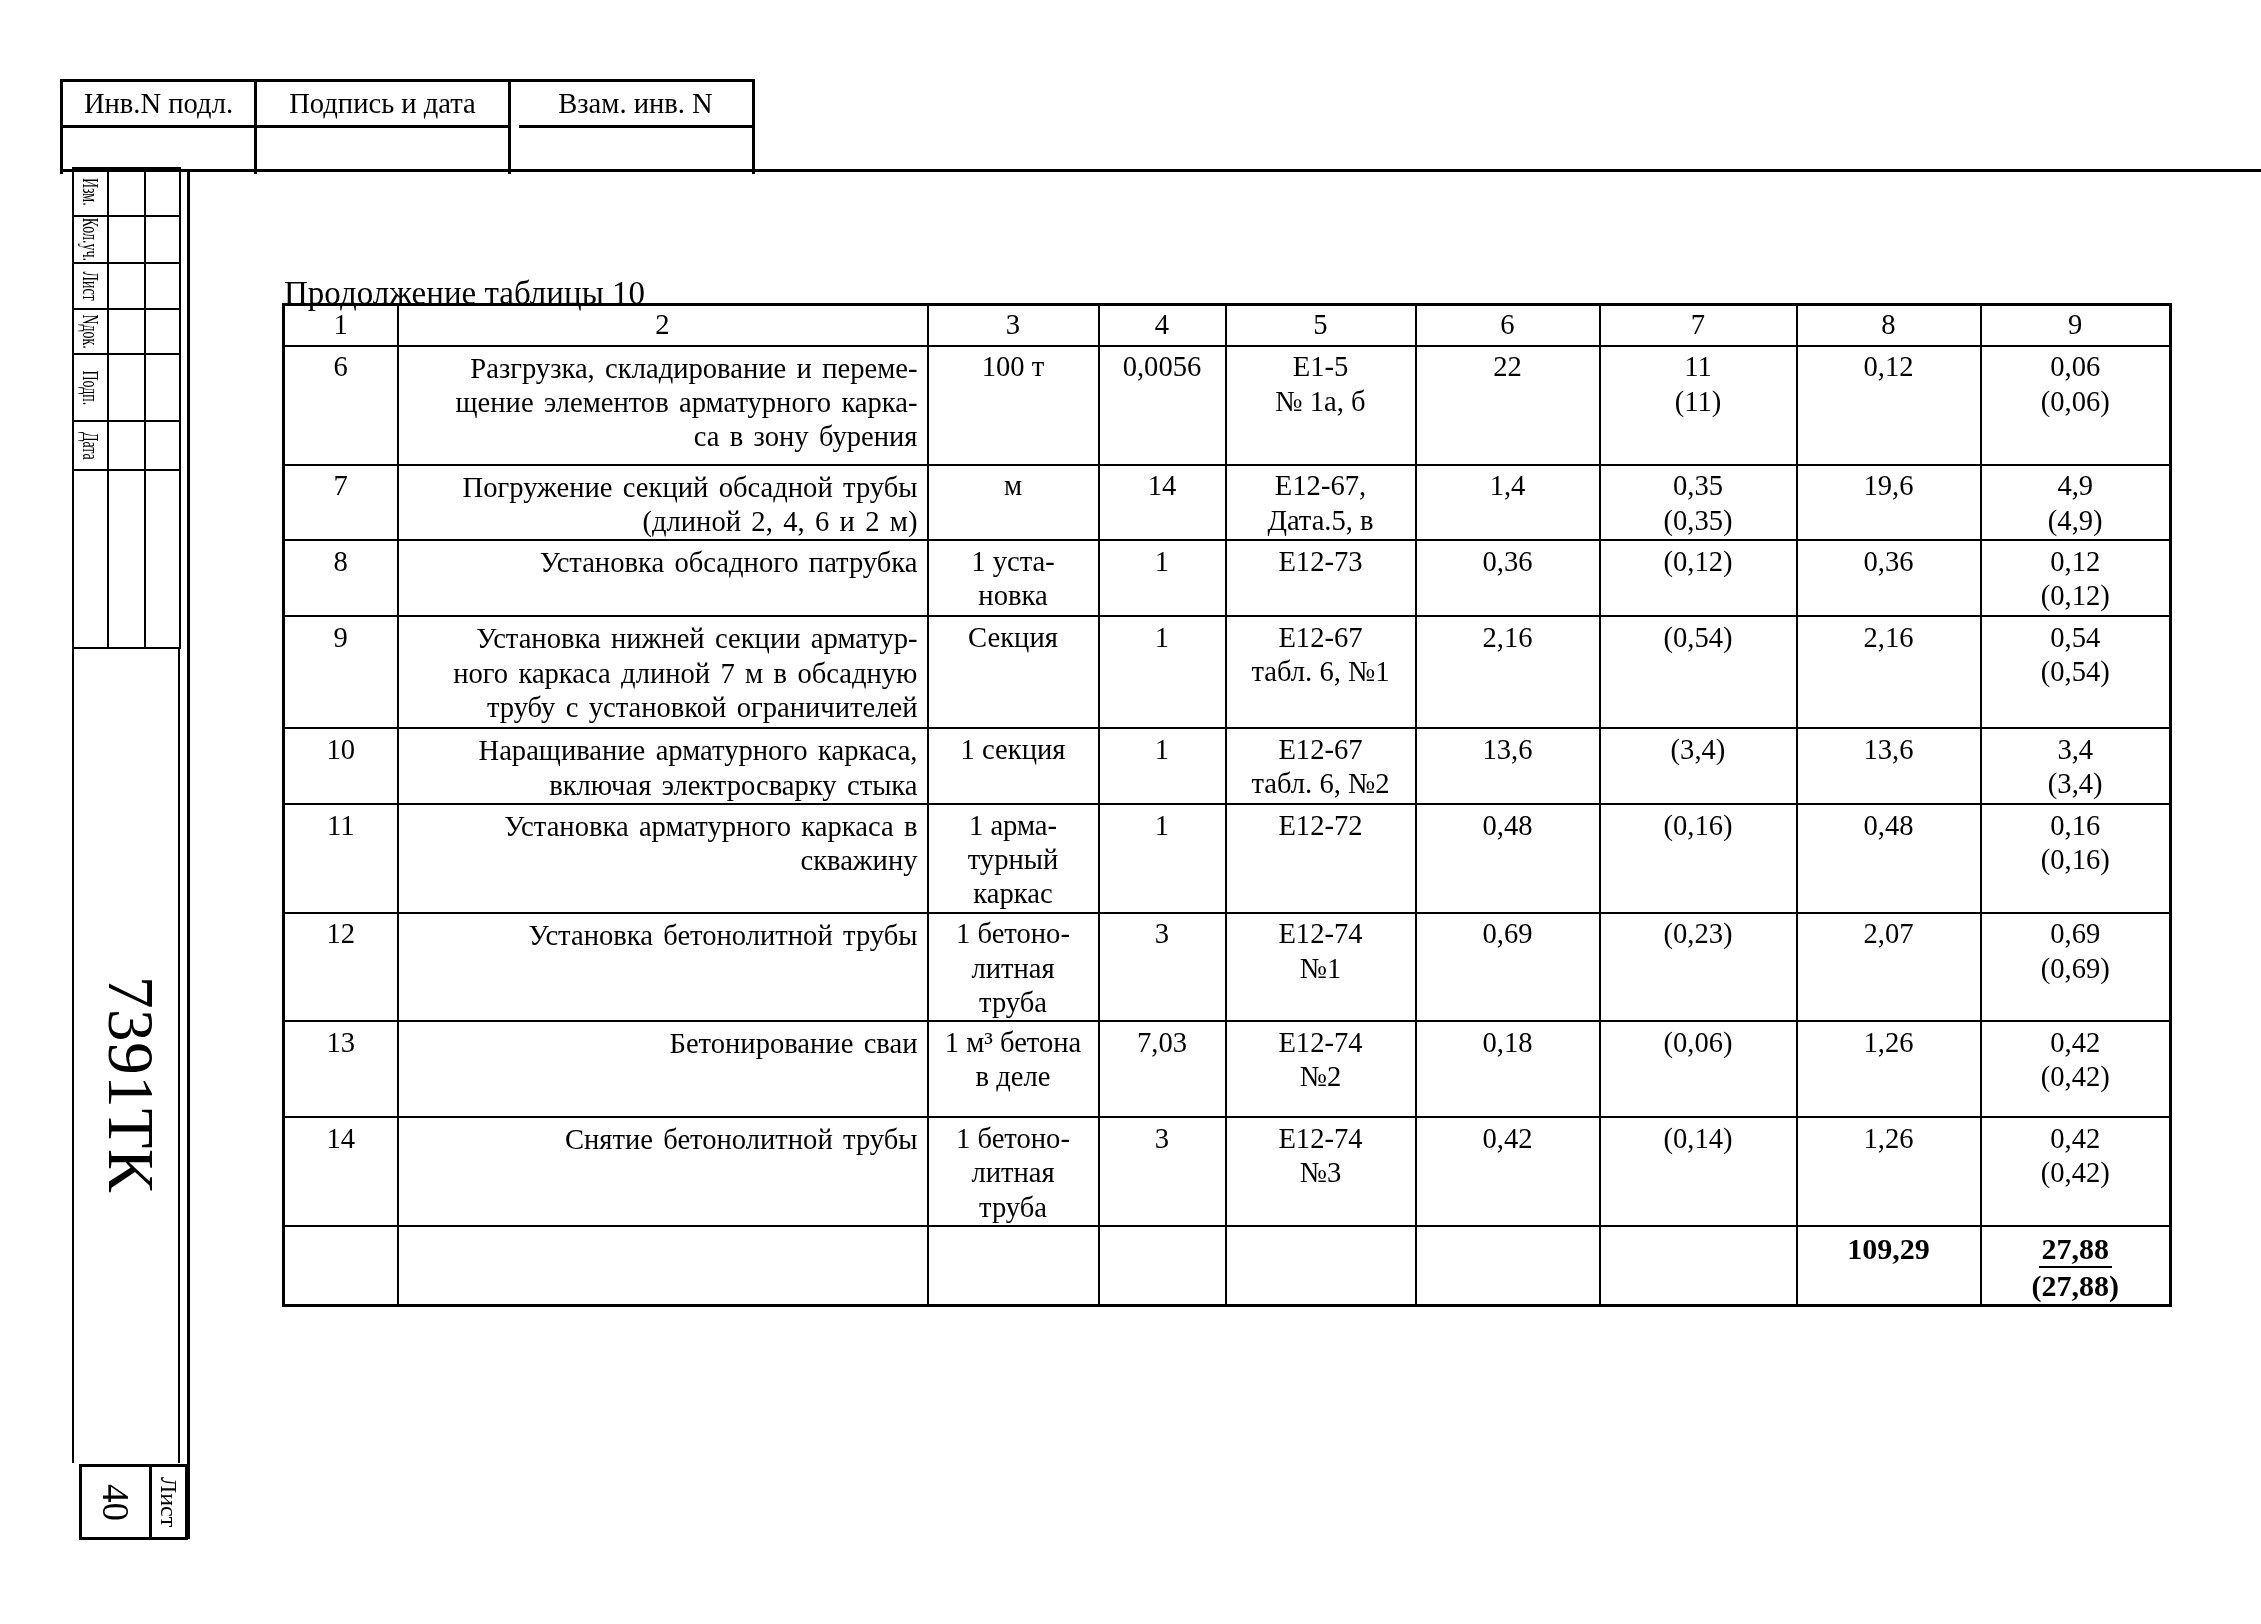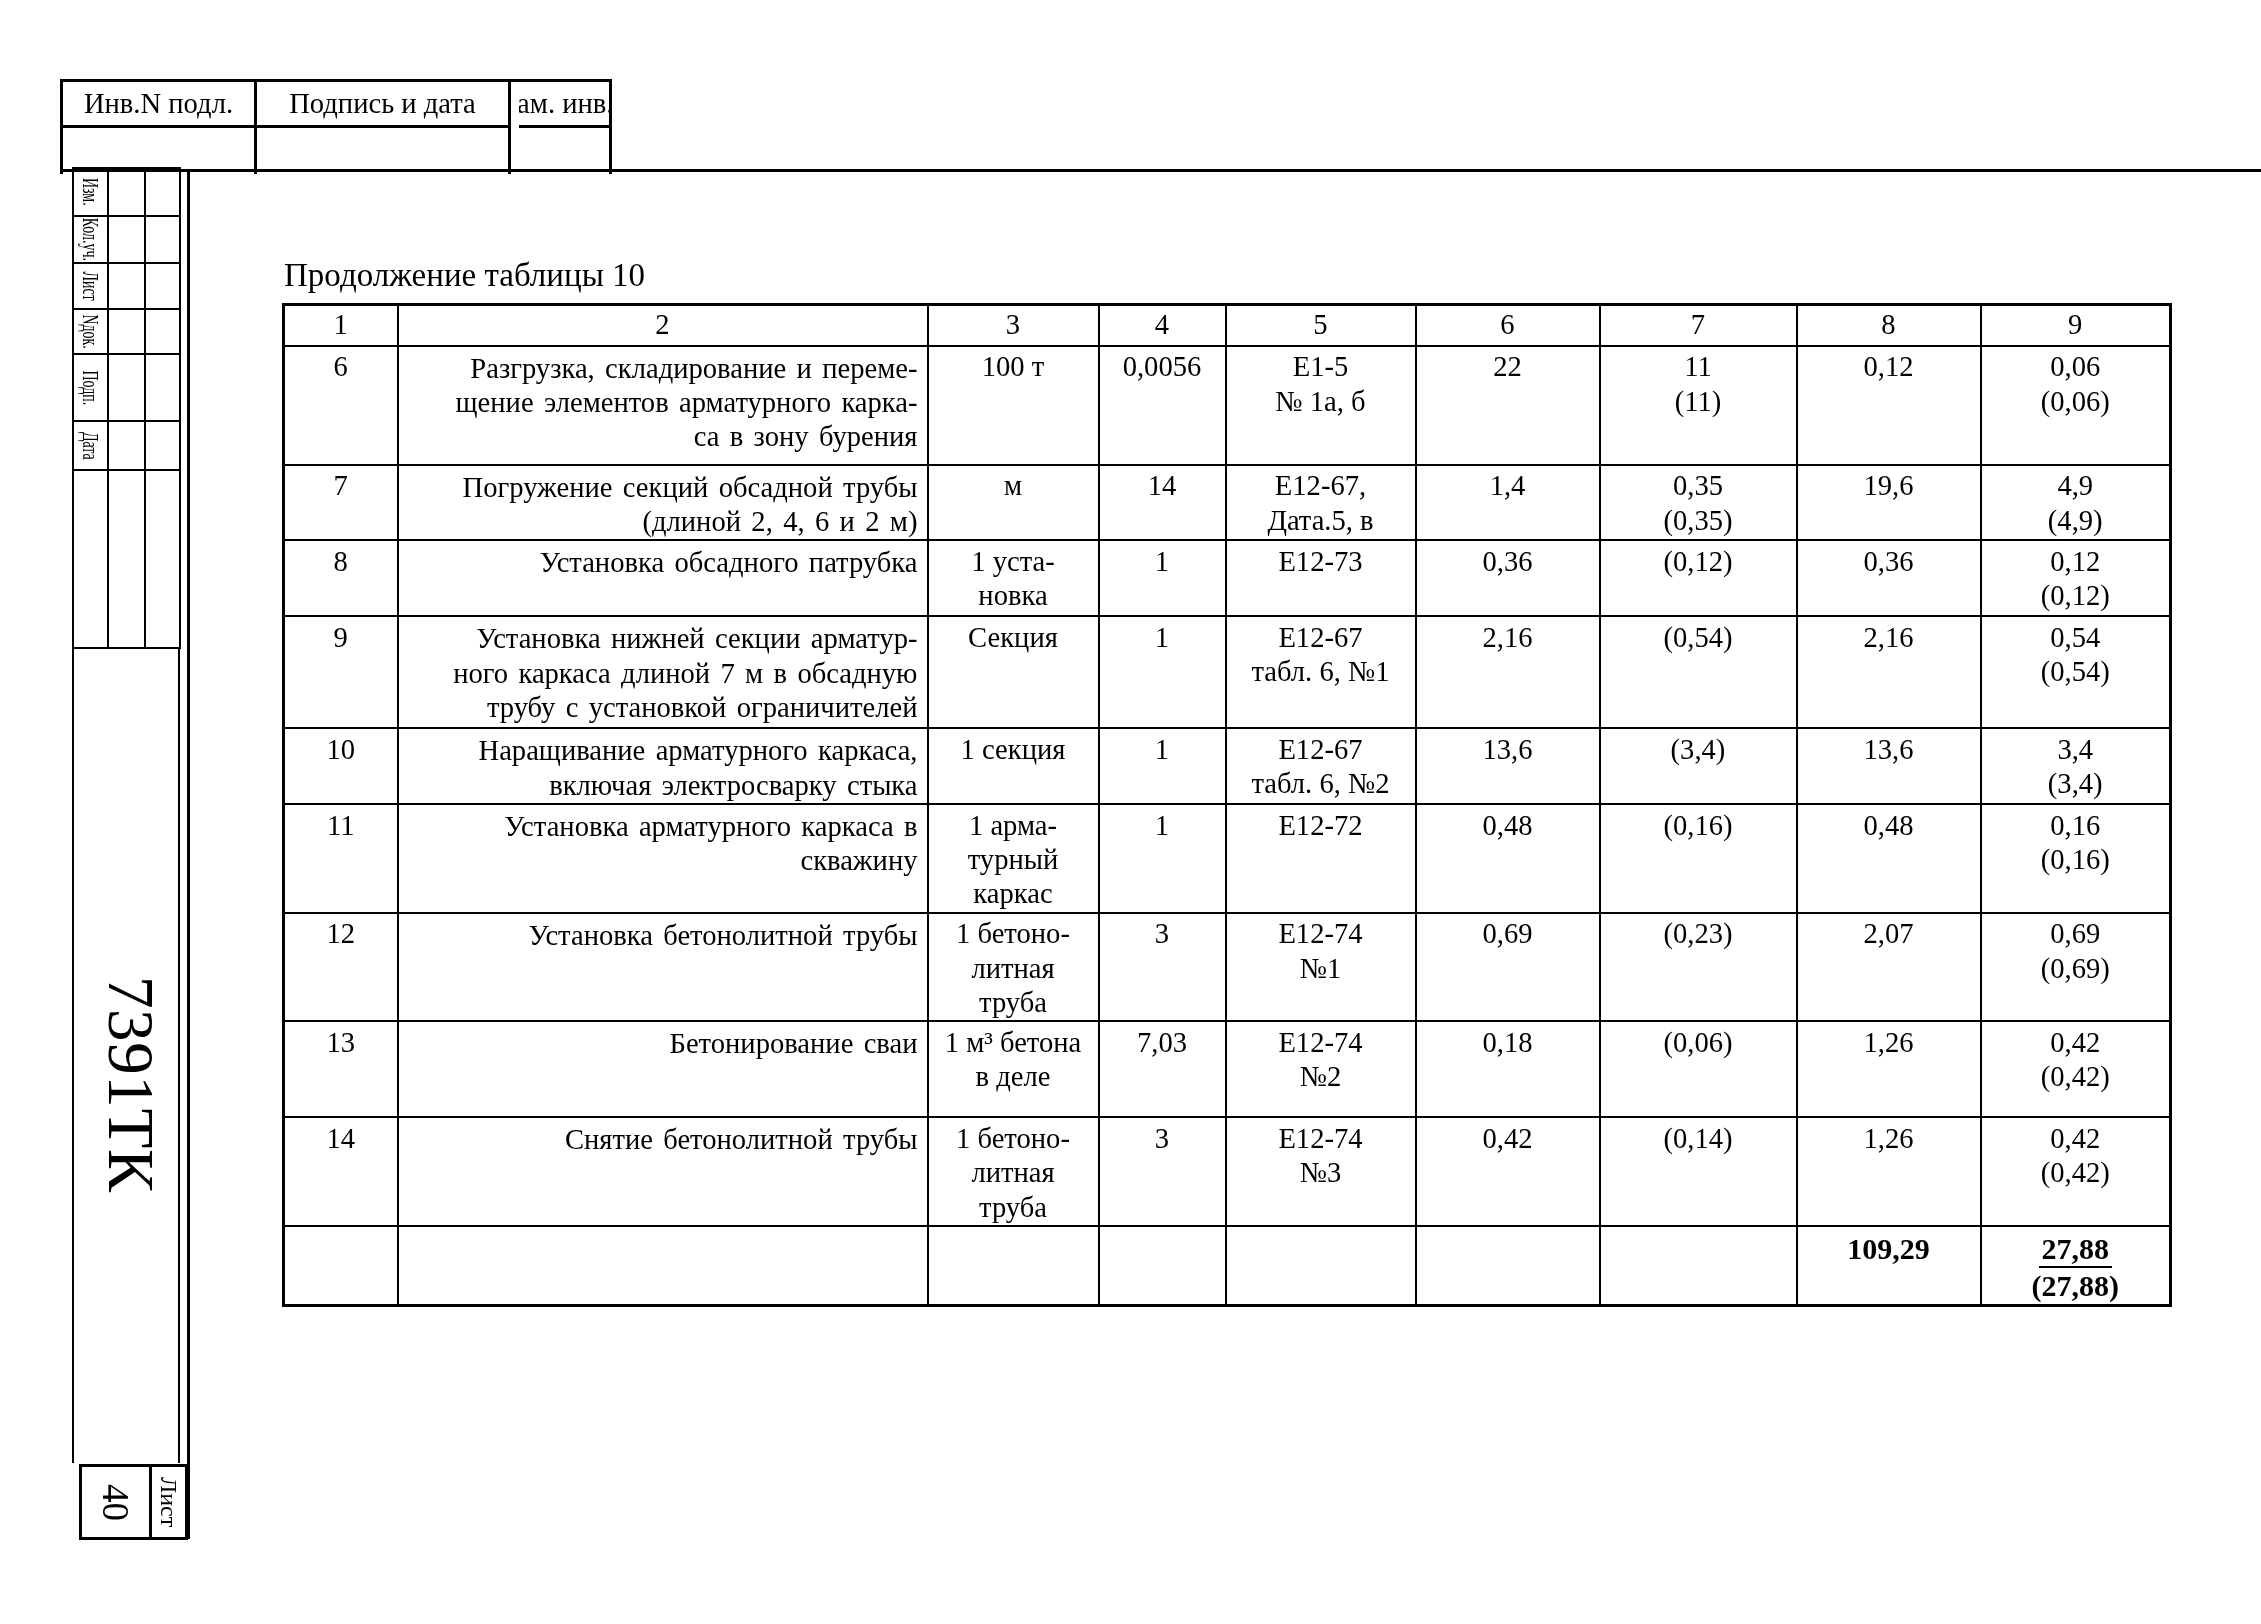--- a/index.html
+++ b/index.html
@@ -4,21 +4,21 @@
 <style>
   html,body { margin:0; padding:0; background:#ffffff; }
   body {
     width:2261px; height:1624px; position:relative; overflow:hidden;
     font-family:"Liberation Serif","DejaVu Serif",serif; color:#000;
   }
   .abs { position:absolute; }
 
   
   #top-stamp {
-    left:60px; top:79px; width:552px; height:95px;
+    left:60px; top:79px; width:695px; height:95px;
     border:3.2px solid #000; border-bottom:none;
     box-sizing:border-box;
     display:grid; grid-template-columns:194px 254px 1fr; grid-template-rows:46px 1fr;
   }
   #top-stamp .cell {
     border-right:3.2px solid #000; border-bottom:3.2px solid #000;
     display:flex; align-items:center; justify-content:center;
     font-size:28.6px; white-space:nowrap; overflow:hidden;
   }
   #top-stamp .cell.last { border-right:none;margin-left:8px; }
@@ -62,21 +62,21 @@
     width:67px; border-right:3.2px solid #000;
     display:flex; align-items:center; justify-content:center;
     writing-mode:vertical-rl; font-size:37px;
   }
   #sheet-box .lbl {
     flex:1; display:flex; align-items:center; justify-content:center;
     writing-mode:vertical-rl; font-size:24px;
   }
 
   
-  #table-title { left:284px; top:257px; font-size:33px; white-space:nowrap; }
+  #table-title { left:284px; top:275px; font-size:33px; white-space:nowrap; }
 
   
   #main-table {
     left:282px; top:303px; border-collapse:collapse; table-layout:fixed;
     border:3.8px solid #000;
   }
   #main-table td, #main-table th {
     border:2.5px solid #000; font-size:28.6px; line-height:1.2;
     vertical-align:top; text-align:center; padding:3.8px 3.8px 0 3.8px;
     font-weight:normal; overflow:hidden;

